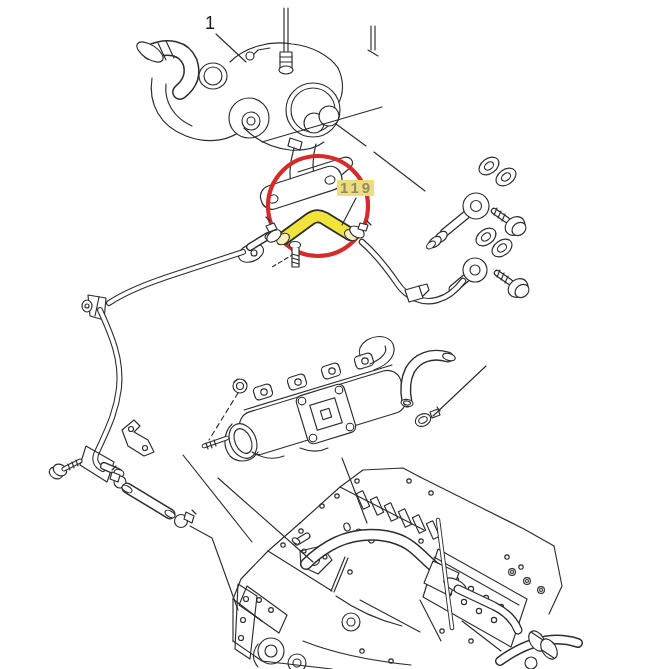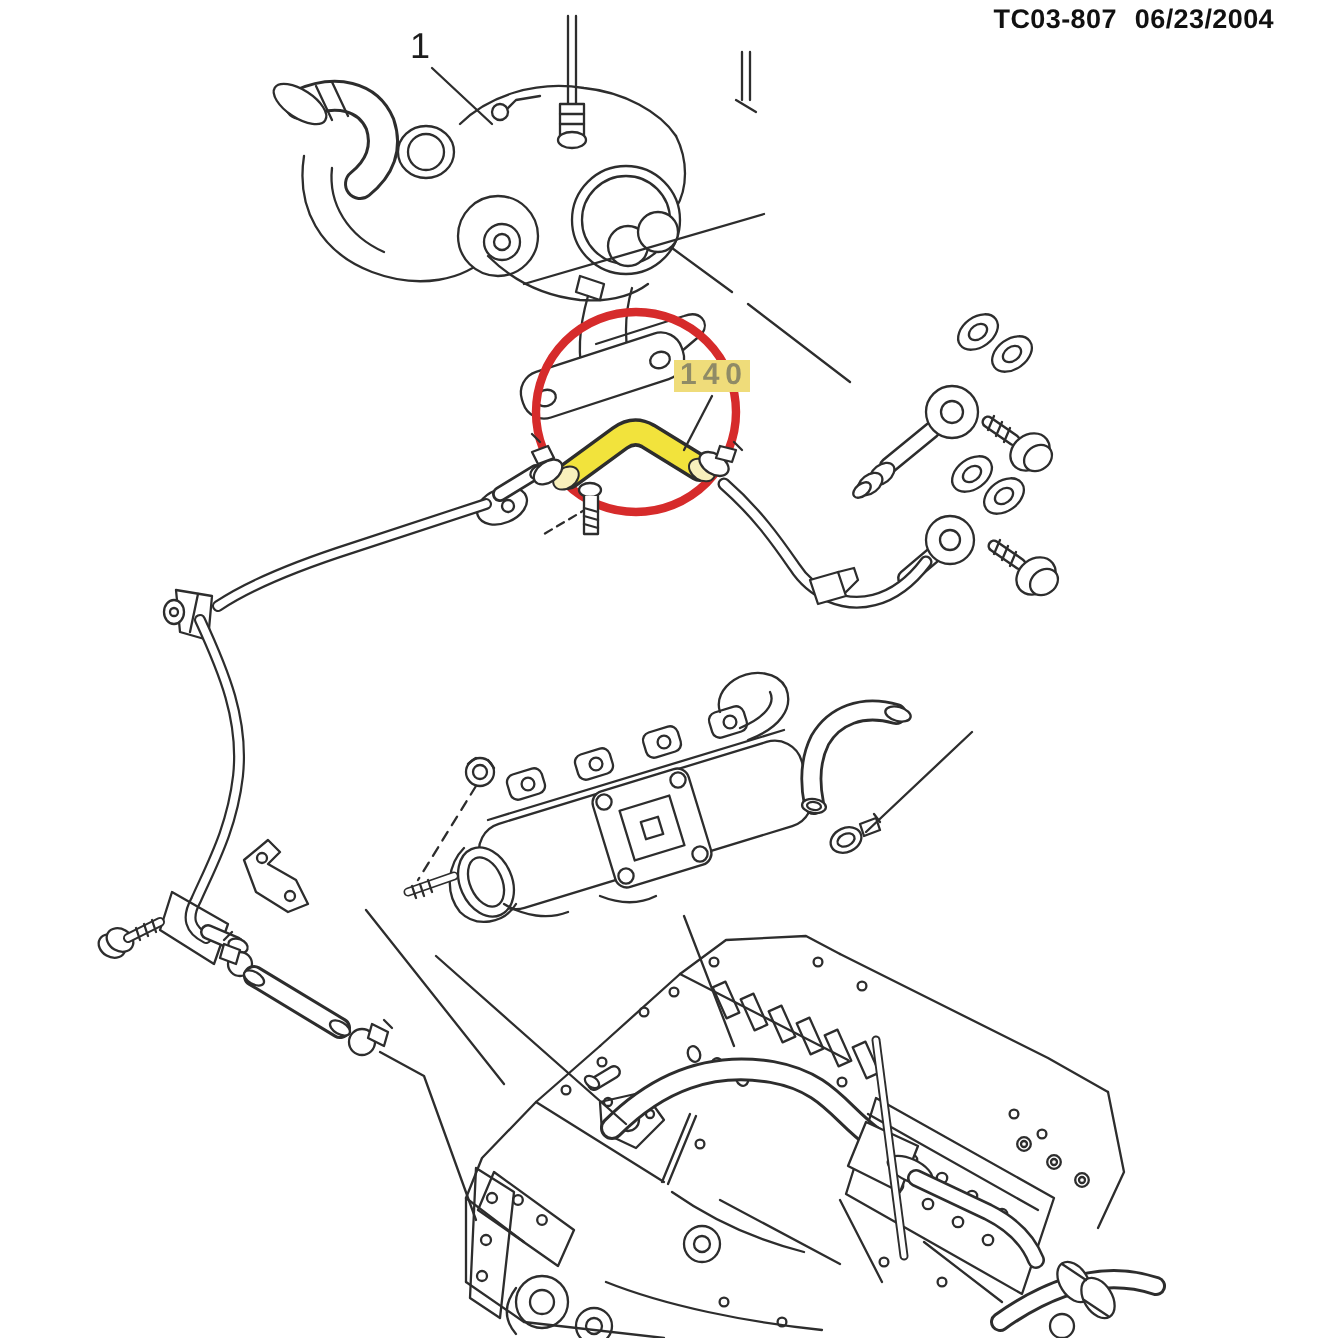--- a/index.html
+++ b/index.html
@@ -13,23 +13,20 @@
              font-weight:400;cursor:default;}
   .callout-119{position:absolute;left:337px;top:180px;font-size:15px;font-weight:700;
                letter-spacing:3px;color:#8f8b66;background:#efdc7a;padding:0 1px 0 3px;
                line-height:16px;cursor:default;}
 </style>
 </head>
 <body>
 
 <div class="stage">
 
-  <div class="doc-header">
-    <span>TC03-807</span><span class="sep"></span><span>06/23/2004</span>
-  </div>
 
   <svg width="669" height="669" viewBox="0 0 669 669" stroke="#2d2d2d" fill="none" stroke-width="1.15" stroke-linecap="round" stroke-linejoin="round">
 
     <g>
       <path d="M 300,523 L 340,487 L 363,470 L 403,468 L 420,477"></path>
       <path d="M 420,477 L 472,503 L 524,529 L 554,546"></path>
       <path d="M 554,546 L 562,586 L 549,614"></path>
       <path d="M 300,523 L 268,551 L 241,579 L 233,599 L 233,641"></path>
       <path d="M 233,641 L 262,661 L 332,669"></path>
       <path d="M 268,551 L 332,591"></path>
@@ -379,14 +376,14 @@
     <g>
       <ellipse cx="295" cy="245" rx="5.5" ry="3.5" fill="#ffffff"></ellipse>
       <path d="M 292,248 L 292,267 L 299,267 L 299,248" fill="#ffffff"></path>
       <path d="M 292,254 L 299,256 M 292,258 L 299,260 M 292,262 L 299,264"></path>
     </g>
 
     <path d="M 356,198 L 342,225"></path>
   </svg>
 
   <div class="callout-1">1</div>
-  <div class="callout-119">140</div>
+  <div class="callout-119">119</div>
 </div>
 
 </body></html>

